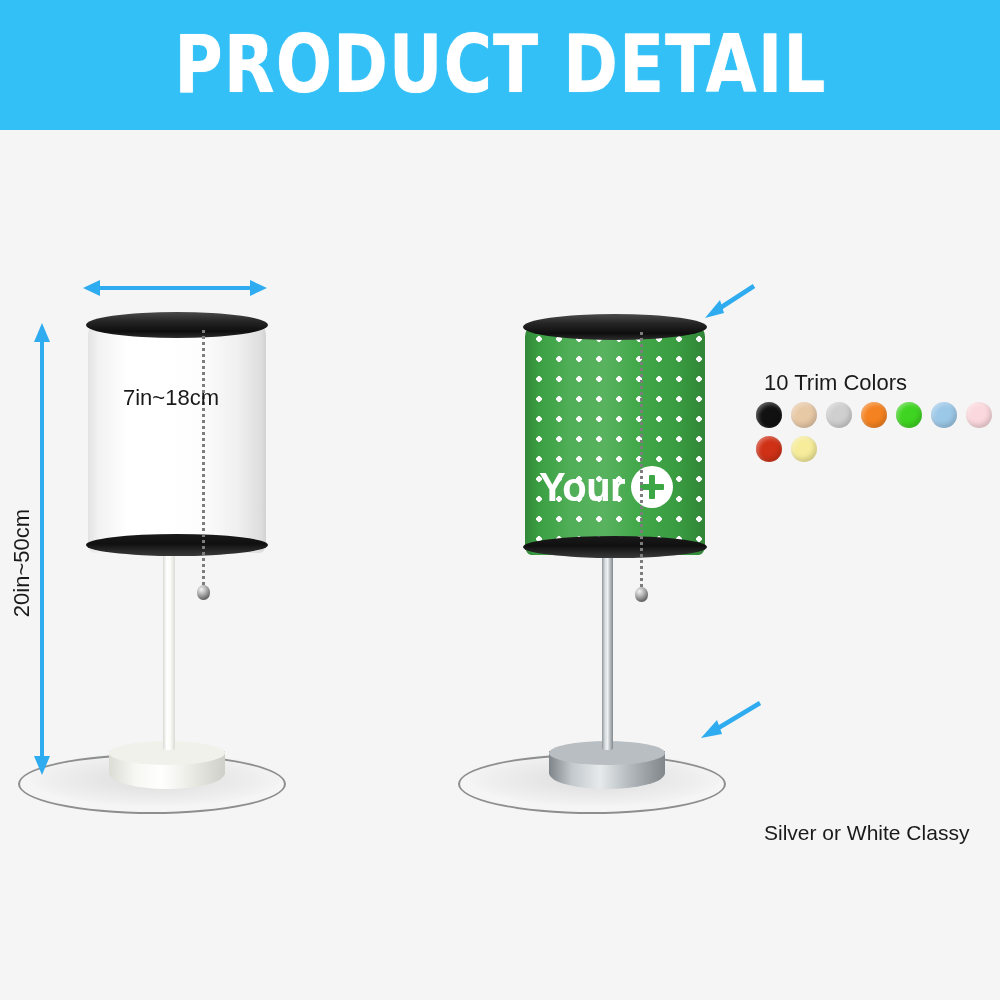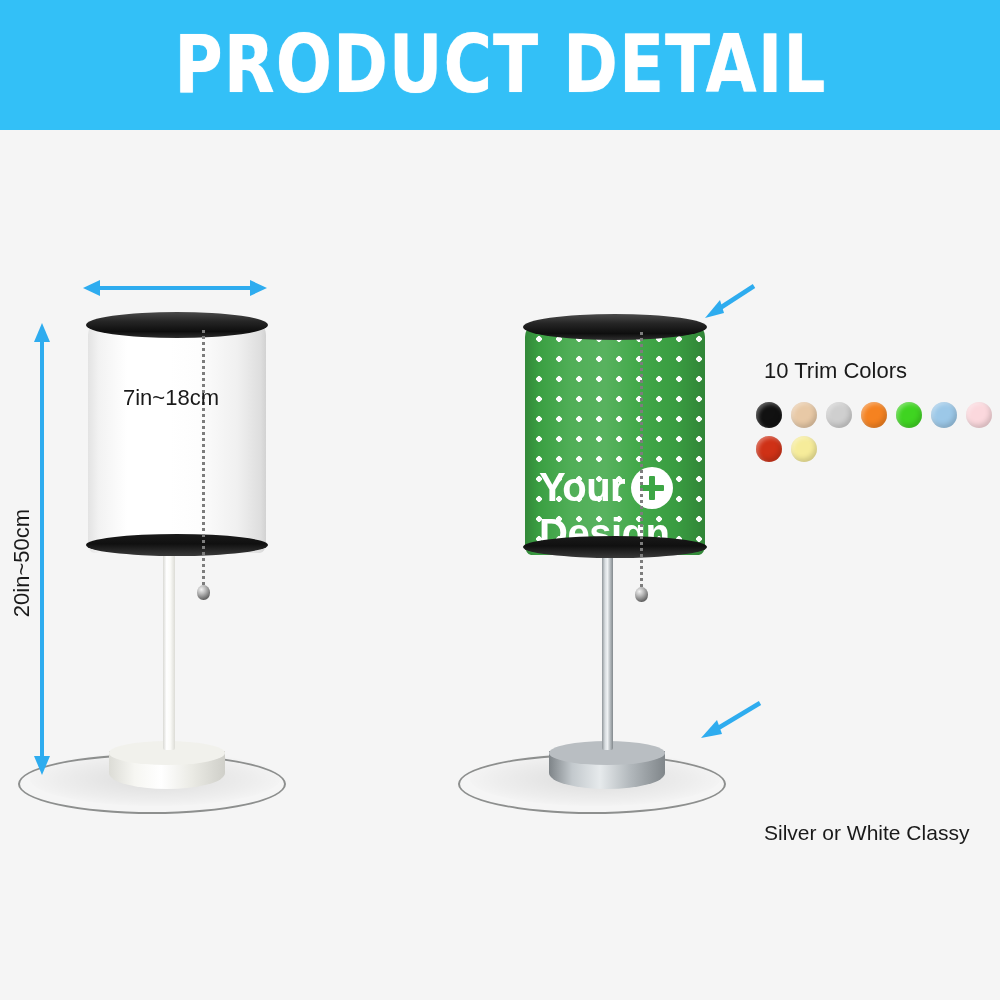--- a/index.html
+++ b/index.html
@@ -144,21 +144,21 @@
   .artwork {
     position: absolute;
     color: #ffffff;
     font-family: "Liberation Sans", sans-serif;
     font-weight: bold;
     font-size: 40px;
     line-height: 44px;
     letter-spacing: -0.5px;
     white-space: nowrap;
   }
-  .artwork-row { display: flex; align-items: flex-end; gap: 6px; }
+  .artwork-row { display: flex; align-items: center; gap: 6px; }
   .plus-badge {
     width: 42px; height: 42px;
     border-radius: 50%;
     background: #ffffff;
     position: relative;
     flex: none;
   }
   .plus-badge::before,
   .plus-badge::after {
     content: "";
@@ -178,21 +178,21 @@
     font-weight: normal;
     white-space: nowrap;
   }
   #dim-width-label { left: 123px; top: 255px; font-size: 22px; }
   #dim-height-label {
     left: -20px; top: 520px;
     transform: rotate(-90deg);
     transform-origin: center center;
     font-size: 22px;
   }
-  #trim-colors-label { left: 764px; top: 228px; font-size: 22px; font-weight: normal; }
+  #trim-colors-label { left: 764px; top: 240px; font-size: 22px; font-weight: normal; }
   #base-finish-label { left: 764px; top: 691px; font-size: 21px; text-align: center; }
 
   .arrow-svg { position: absolute; left: 0; top: 0; pointer-events: none; }
 
   
   #trim-swatches {
     position: absolute;
     left: 756px; top: 272px;
     width: 244px;
     display: flex;
@@ -253,21 +253,20 @@
 
     <div class="shade shade-green" style="left:525px; top:197px; width:180px; height:228px;">
       <div class="dots"></div>
     </div>
 
     <div class="artwork" style="left:539px; top:335px;">
       <div class="artwork-row">
         <span>Your</span>
         <span class="plus-badge"></span>
       </div>
-      <div style="margin-top:2px;">Design</div>
     </div>
 
     <div class="trim trim-bottom" style="left:523px; top:406px; width:184px; height:22px;"></div>
     <div class="trim trim-top" style="left:523px; top:184px; width:184px; height:26px;"></div>
 
     <div class="pull-chain">
       <div class="chain-line" style="left:640px; top:202px; height:259px;"></div>
       <div class="chain-ball" style="left:635px; top:457px;"></div>
     </div>
   </div>

